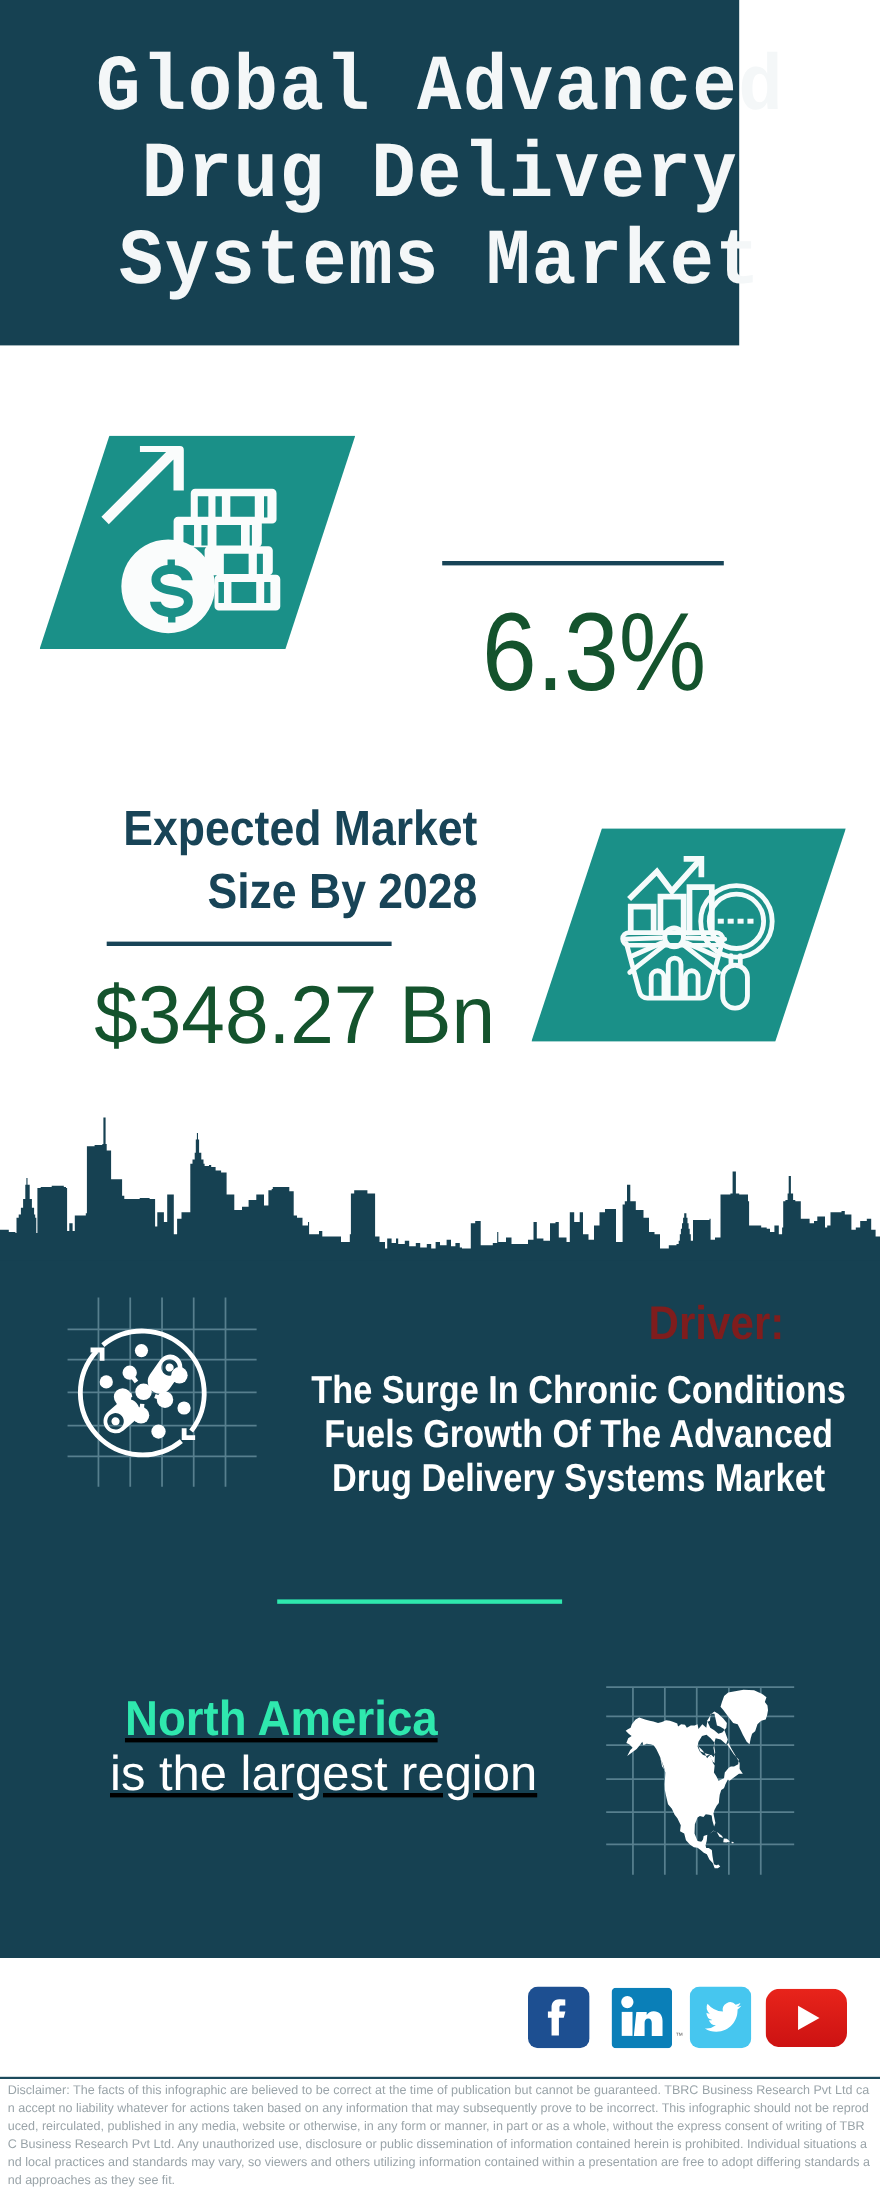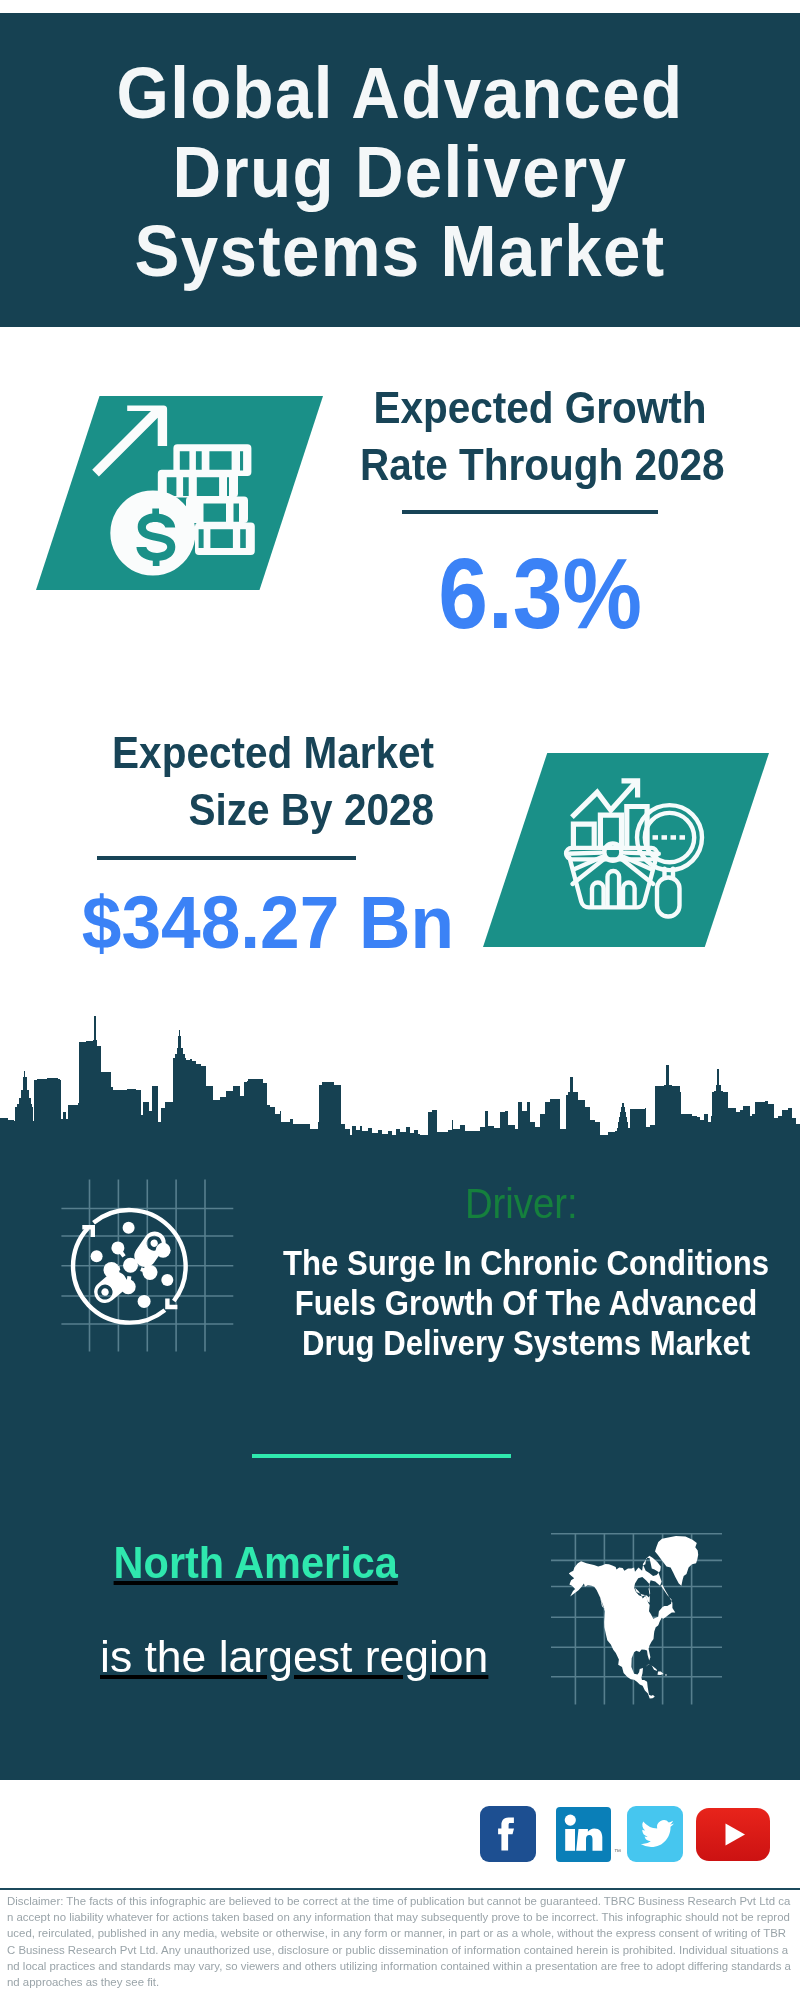--- a/index.html
+++ b/index.html
@@ -1,52 +1,52 @@
 <!DOCTYPE html>
 <html><head>
 <meta charset="utf-8">
 <style>
   * { margin:0; padding:0; box-sizing:border-box; }
   html,body { width:800px; height:2000px; }
   body { font-family:"Liberation Sans", sans-serif; background:#ffffff; overflow:hidden; }
   .page { position:relative; width:800px; height:2000px; background:#fff; }
   .navy { background:#164152; }
   
-  .header { position:absolute; left:0; top:13px; width:800px; height:314px; }
+  .header { position:absolute; left:0; top:0; width:672px; height:314px;font-family:Liberation Mono, monospace; }
   .title { position:absolute; left:0; top:41px; width:800px; text-align:center;
       color:#f4f7f8; font-size:72px; line-height:79px; font-weight:bold; }
   .title span { display:block; transform:scaleX(0.935); white-space:nowrap; letter-spacing:1.4px; }
 
   
   .statlabel { font-weight:bold; color:#184457; font-size:45px; line-height:57px; text-align:center; }
   .statlabel span { display:block; transform:scaleX(0.90); white-space:nowrap; }
-  .statvalue { color:#3b82f6; font-size:101px; line-height:101px; font-weight:bold; text-align:center; }
+  .statvalue { color:#14532d; font-size:101px; line-height:101px; font-weight:normal; text-align:center; }
   .statvalue span { display:inline-block; transform:scaleX(0.885); white-space:nowrap; }
   .rule { position:absolute; height:4px; background:#184457; }
 
   
   .para { position:absolute; background:#1a9088; }
 
   .iconwrap { position:absolute; }
-  .drvtitle { position:absolute; color:#15803d; font-weight:normal; text-align:center; }
+  .drvtitle { position:absolute; color:#7f1d1d; font-weight:bold; text-align:right; }
   .drvtitle span { display:inline-block; transform:scaleX(0.89); white-space:nowrap; }
   .drvbody { position:absolute; color:#ffffff; font-weight:bold; text-align:center; }
   .drvbody span { display:block; transform:scaleX(0.877); white-space:nowrap; }
   .footer { position:absolute; left:0; top:1780px; width:800px; height:220px; background:#ffffff; }
   .srcline { position:absolute; color:#2e8263; font-size:16px; line-height:19.5px; }
   .srcline span { display:block; white-space:nowrap; }
   .social { position:absolute; }
   .tm { position:absolute; color:#6b6b6b; font-size:7px; }
   .discl { position:absolute; color:#9aa4a9; font-size:11.42px; line-height:16.2px; text-align:left; word-break:break-all; }
   .topline { position:absolute; left:0; width:800px; height:2.4px; background:#1c4a5c; }
   .greenrule { position:absolute; height:4px; background:#2fe8ae; }
   .region { position:absolute; text-align:left; line-height:50.25px;text-decoration:underline; }
   .region span { display:block; white-space:nowrap; transform:scaleX(1.0); }
   .region .rname { color:#2fe8ae; font-weight:bold; transform:scaleX(0.932); }
-  .region .rtxt { color:#ffffff; font-weight:normal;margin-top:44px; }
+  .region .rtxt { color:#ffffff; font-weight:normal; }
 
 
   .darkpanel { position:absolute; left:0; top:1145px; width:800px; height:635px; }
 </style>
 </head>
 <body>
 
 <div class="page">
   <div class="header navy">
     <div class="title">
@@ -62,24 +62,20 @@
       <path d="M91.2,9.5 h36.4 a3.5,3.5 0 0 1 3.5,3.5 v36.9 h-9.4 v-28.2 l-58.8,58.8 l-6.7,-6.7 l58.8,-58.8 h-23.8 z"></path>
       <path fill-rule="evenodd" d="M141.4,48.3 h70 a4,4 0 0 1 4,4 v23.7 a4,4 0 0 1 -4,4 h-70 a4,4 0 0 1 -4,-4 v-23.7 a4,4 0 0 1 4,-4 z M143.8,55.2 h9.6 v19.2 h-9.6 z M159.9,55.2 h5.8 v19.2 h-5.8 z M173.4,55.2 h22.2 v19.2 h-22.2 z M204,55.2 h3.1 v19.2 h-3.1 z"></path>
       <path fill-rule="evenodd" d="M125.8,73.7 h72.2 a4,4 0 0 1 4,4 v19.8 a4,4 0 0 1 -4,4 h-72.2 a4,4 0 0 1 -4,-4 v-19.8 a4,4 0 0 1 4,-4 z M130.8,81.2 h9.6 v18.7 h-9.6 z M147.1,81.2 h5.6 v18.7 h-5.6 z M160.8,81.2 h22.3 v18.7 h-22.3 z M191,81.2 h2 v18.7 h-2 z"></path>
       <path fill-rule="evenodd" d="M154,100.5 h54 a4,4 0 0 1 4,4 v18.5 a4,4 0 0 1 -4,4 h-54 a4,4 0 0 1 -4,-4 v-18.5 a4,4 0 0 1 4,-4 z M167.5,107.5 h22.5 v18.3 h-22.5 z M197.5,107.5 h5.5 v18.3 h-5.5 z"></path>
       <path fill-rule="evenodd" d="M163,126.5 h51.8 a4,4 0 0 1 4,4 v24.6 a4,4 0 0 1 -4,4 h-51.8 a4,4 0 0 1 -4,-4 v-24.6 a4,4 0 0 1 4,-4 z M162.6,133.2 h5 v18.9 h-5 z M174.4,133.2 h22.5 v18.9 h-22.5 z M204.2,133.2 h5.6 v18.9 h-5.6 z"></path>
       <path fill-rule="evenodd" d="M116.9,94.4 a42.6,42.6 0 1 0 0.01,0 z
         M116.3,112.6 h6.7 v5.2 c9.1,0.8 15.3,5.9 16.2,13.6 h-9.9 c-1,-3.4 -4.8,-5.5 -10,-5.5 c-5.6,0 -9.4,2.1 -9.4,5.3 c0,2.6 2.1,4.1 7,5.2 l8.4,1.8 c9.6,2.1 14,6.1 14,12.7 c0,7.7 -6.1,12.9 -15.8,13.9 v5.2 h-6.7 v-5.2 c-9.6,-1 -15.9,-6.1 -16.4,-13.8 h9.9 c0.9,3.7 4.9,5.9 10.7,5.9 c6.1,0 10.2,-2.4 10.2,-5.8 c0,-2.7 -2.1,-4.3 -7.2,-5.4 l-8.5,-1.8 c-9.3,-2 -13.8,-6.4 -13.8,-12.9 c0,-7.4 6,-12.5 14.6,-13.4 z"></path>
     </g>
   </svg>
 
-  <div class="statlabel" style="position:absolute;left:340px;top:379px;width:400px;">
-    <span>Expected Growth</span>
-    <span>Rate Through 2028</span>
-  </div>
   <div class="rule" style="left:402px;top:510px;width:256px;"></div>
   <div class="statvalue" style="position:absolute;left:340px;top:543px;width:400px;"><span>6.3%</span></div>
 
   <div class="statlabel" style="position:absolute;left:54px;top:724px;width:400px;text-align:right;">
     <span>Expected Market</span>
     <span>Size By 2028</span>
   </div>
   <div class="rule" style="left:97px;top:856px;width:259px;"></div>
   <div class="statvalue" style="position:absolute;left:68px;top:885px;width:400px;font-size:74.6px;line-height:74.6px;"><span style="transform:scaleX(0.955)">$348.27 Bn</span></div>
   <div class="para" style="left:483px;top:753px;width:286px;height:194px;clip-path:polygon(64.25px 0,286px 0,221.75px 194px,0 194px);"></div>

